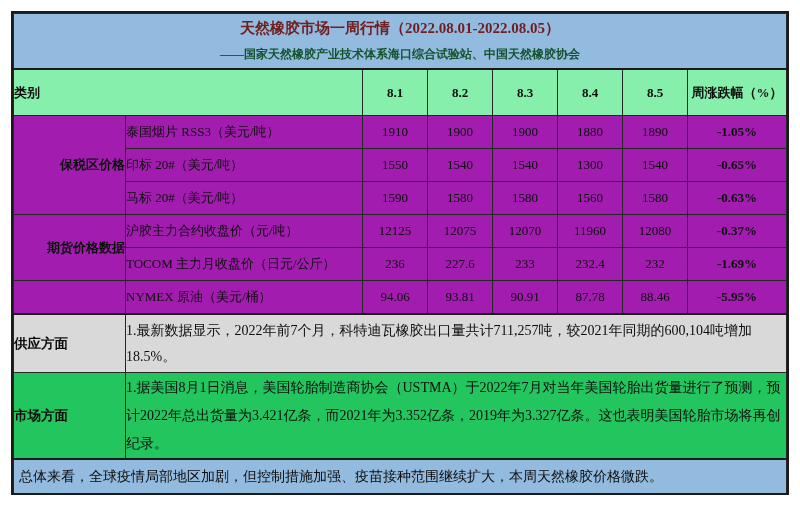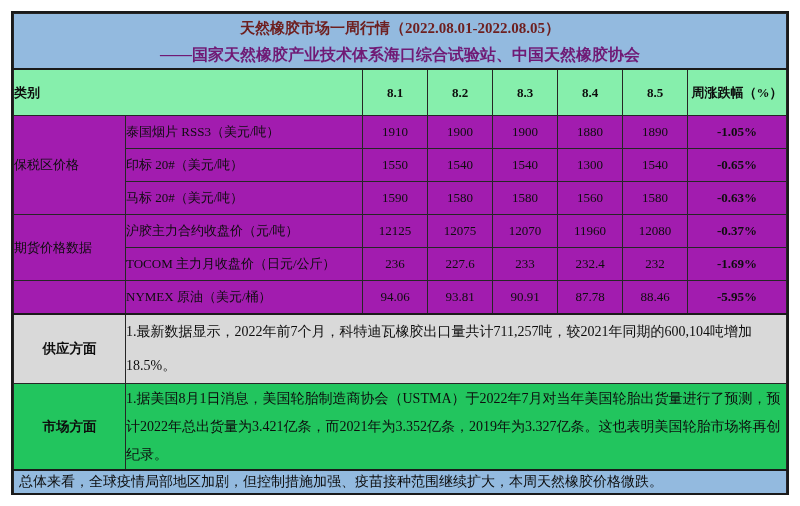--- a/index.html
+++ b/index.html
@@ -21,39 +21,39 @@
     border:1px solid #262626;
     overflow:hidden;
     padding:0;
   }
   
   tr.title-row td{
     background:#93BADF;border-bottom:2px solid #1a1a1a;
     text-align:center;vertical-align:middle;height:54px;
   }
   .t1{font-size:15px;font-weight:bold;color:#6E1F1F;line-height:27px;}
-  .t2{font-size:16px;font-weight:bold;color:#701a75;line-height:25px;}
+  .t2{font-size:12px;font-weight:bold;color:#14532d;line-height:25px;}
   
   tr.head-row td{
     background:#86efac;height:45px;font-weight:bold;font-size:13px;
     vertical-align:middle;
   }
   td.cat-head{text-align:left;padding-left:7px;}
   td.c{text-align:center;}
   
   tr.data-row td{background:#a21caf;height:32px;font-size:13px;vertical-align:middle;}
-  td.cat{font-weight:normal;text-align:left;padding-left:7px;}
+  td.cat{font-weight:bold;text-align:right;padding-left:7px;}
   td.item{text-align:left;padding-left:3px;}
   td.num{text-align:center;}
   td.chg{text-align:center;font-weight:bold;}
   
-  td.sec-label{font-weight:bold;font-size:13.5px;text-align:center;padding-left:7px;vertical-align:middle;font-family:Liberation Mono, monospace;}
+  td.sec-label{font-weight:bold;font-size:13.5px;text-align:left;padding-left:7px;vertical-align:middle;font-family:Liberation Mono, monospace;}
   td.sec-text{font-size:14px;text-align:left;vertical-align:middle;padding:2px 4px 2px 3px;}
   tr.supply-row td{background:#D9D9D9;height:57px;border-top:2px solid #1a1a1a;}
-  tr.supply-row td.sec-text{line-height:34px;margin-left:40px;}
+  tr.supply-row td.sec-text{line-height:26px;margin-left:40px;}
   tr.market-row td{background:#22c55e;height:85px;}
   tr.market-row td.sec-text{line-height:28px;}
   
   tr.summary-row td{
     background:#93BADF;border-top:2px solid #1a1a1a;border-bottom:none;
     font-size:14px;text-align:left;vertical-align:middle;padding-left:5px;
   }
 </style>
 </head>
 <body>

